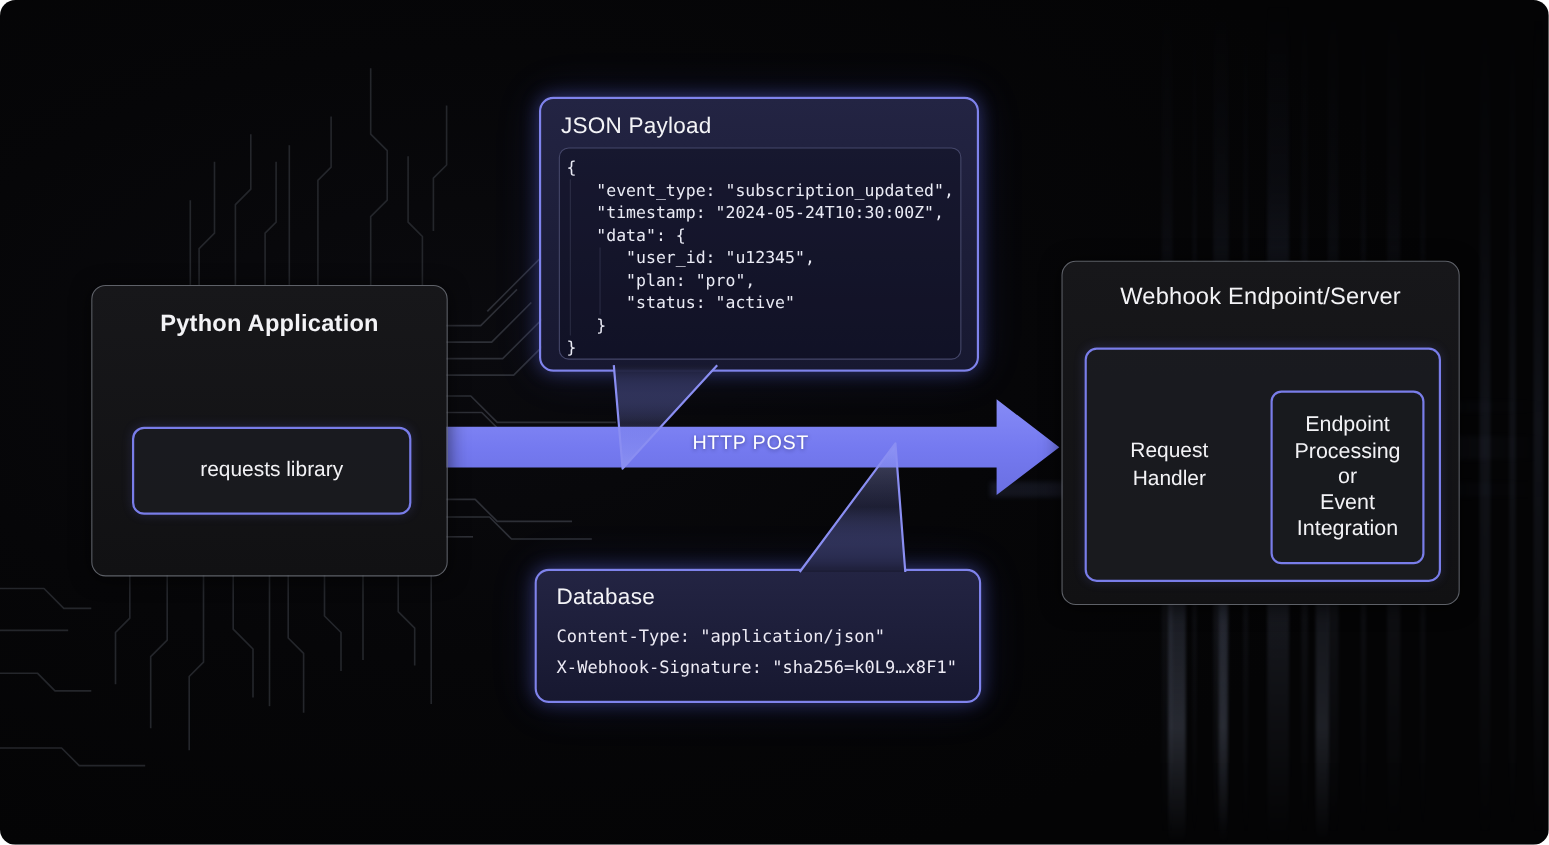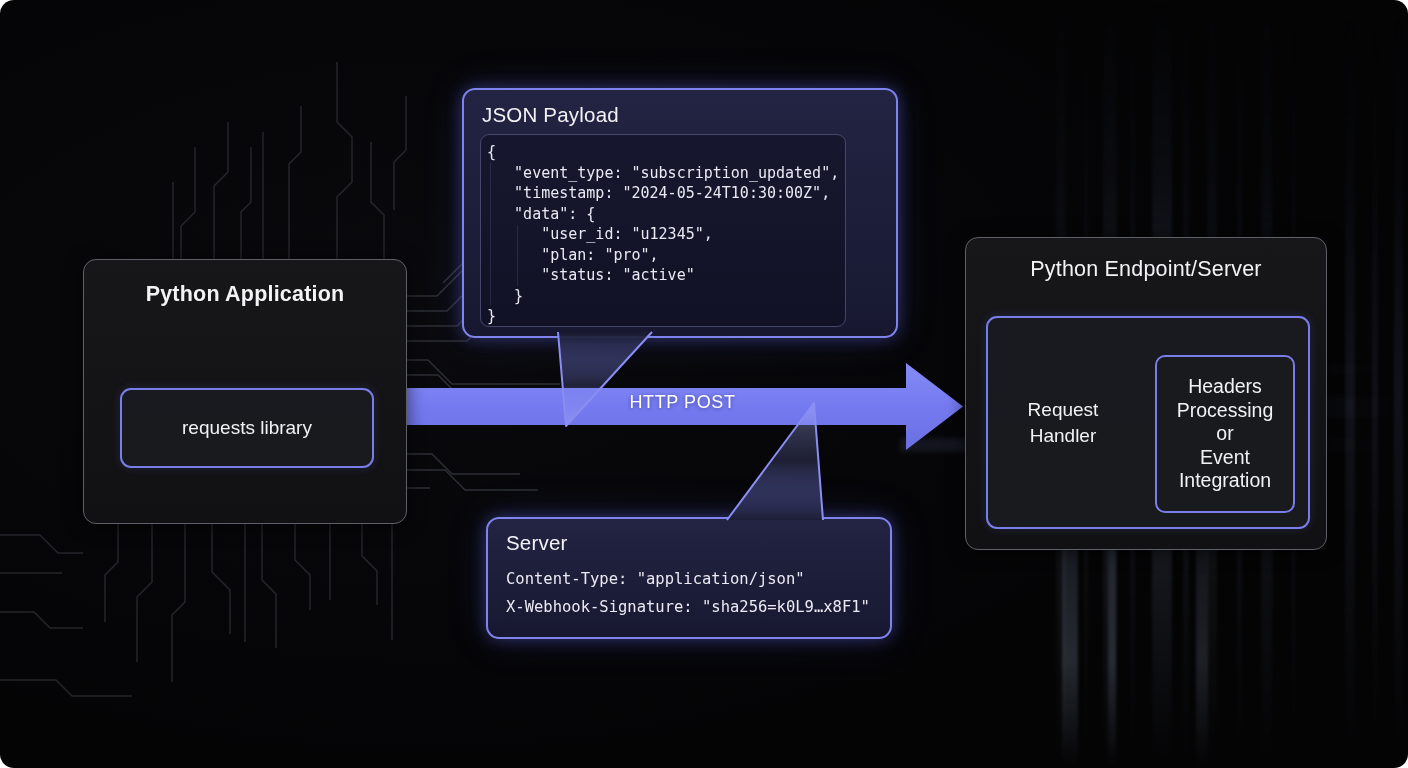--- a/index.html
+++ b/index.html
@@ -172,40 +172,40 @@
     <path d="M 402 388 H 906 V 363 L 963 406.5 L 906 450 V 425 H 402 Z" fill="url(#arrowGrad)"></path>
   </svg>
 
   <div class="graybox" id="python-box" style="left:83px;top:259px;width:322px;height:263px;">
     <div class="boxtitle">Python Application</div>
     <div class="innerpurple" id="lib-box">
       <span>requests library</span>
     </div>
   </div>
 
-  <div class="purplebox" id="json-box" style="left:462px;top:88px;width:396px;height:246px;padding-left:36px;">
+  <div class="purplebox" id="json-box" style="left:490px;top:88px;width:396px;height:246px;">
     <div class="boxtitle">JSON Payload</div>
     <div id="code-box">
       <div class="indent-guide" style="left:9px;top:28px;height:142px;"></div>
       <div class="indent-guide" style="left:36px;top:90px;height:61px;"></div>
       <div id="code-lines"><div>{</div><div>   "event_type: "subscription_updated",</div><div>   "timestamp: "2024-05-24T10:30:00Z",</div><div>   "data": {</div><div>      "user_id: "u12345",</div><div>      "plan: "pro",</div><div>      "status: "active"</div><div>   }</div><div>}</div></div>
     </div>
   </div>
 
   <div class="purplebox" id="headers-box" style="left:486px;top:517px;width:402px;height:118px;">
-    <div class="boxtitle">Server</div>
+    <div class="boxtitle">Database</div>
     <div id="header-lines"><div>Content-Type: "application/json"</div><div>X-Webhook-Signature: "sha256=k0L9…x8F1"</div></div>
   </div>
 
   <div class="graybox" id="webhook-box" style="left:965px;top:237px;width:360px;height:311px;">
-    <div class="boxtitle">Python Endpoint/Server</div>
+    <div class="boxtitle">Webhook Endpoint/Server</div>
     <div class="innerpurple" id="handler-box">
       <div id="request-label">Request Handler</div>
       <div id="processing-box">
-          <div>Headers</div>
+          <div>Endpoint</div>
           <div>Processing</div>
           <div>or</div>
           <div>Event</div>
           <div>Integration</div>
         </div>
     </div>
   </div>
 
   <svg class="layer" width="1408" height="768" viewBox="0 0 1408 768" style="z-index:15;">
     <defs>

